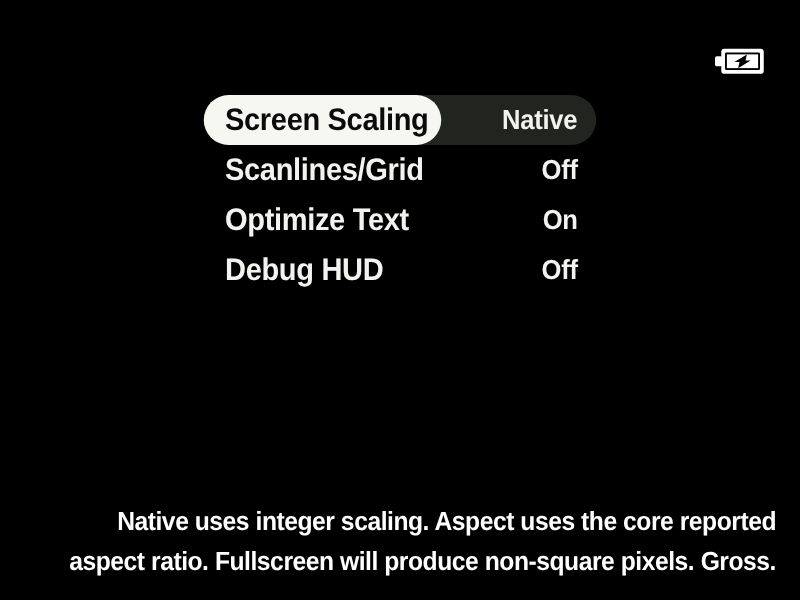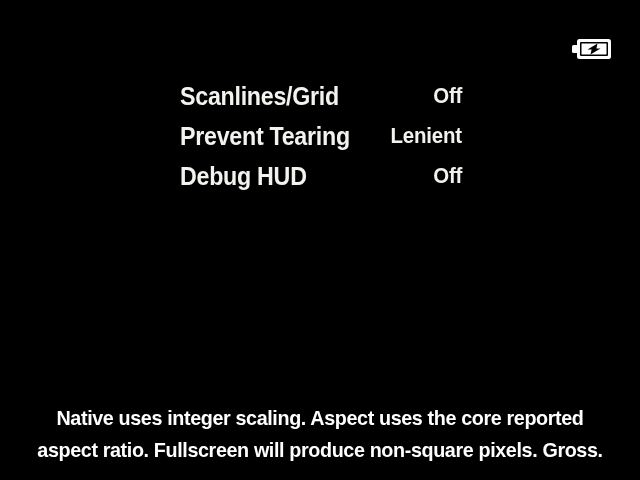--- a/index.html
+++ b/index.html
@@ -105,21 +105,21 @@
     transform: scaleX(0.93);
     transform-origin: right center;
   }
 
   
   .footer {
     position: absolute;
     left: 0;
     top: 402px;
     width: 640px;
-    text-align: center;
+    text-align: right;
   }
   .footer-line {
     display: block;
     font-size: 21px;
     font-weight: bold;
     letter-spacing: -0.4px;
     color: #ffffff;
     line-height: 32px;
     white-space: nowrap;
     transform: scaleX(0.94);
@@ -137,33 +137,39 @@
         <rect x="8" y="4" width="28" height="14" rx="1" ry="1" fill="#000000"></rect>
         <rect x="0" y="7" width="6" height="8" rx="1.5" ry="1.5" fill="#ffffff"></rect>
         <rect x="9.5" y="5.5" width="25" height="11" fill="#ffffff"></rect>
         <polygon points="25.5,5.5 15.5,11.6 19.6,11.6 18.5,16.5 28.5,10.4 24.4,10.4" fill="#000000"></polygon>
       </svg>
     </span>
   </div>
 
   <div class="menu">
 
+    <div class="menu-row selected">
+      <span class="row-bg"></span>
+      <span class="label-pill"></span>
+      <span class="menu-label">Screen Scaling</span>
+      <span class="menu-value">Native</span>
+    </div>
 
     <div class="menu-row">
 
       <span class="menu-label">Scanlines/Grid</span>
       <span class="menu-value">Off</span>
     </div>
 
-
     <div class="menu-row">
 
-      <span class="menu-label">Prevent Tearing</span>
-      <span class="menu-value">Lenient</span>
+      <span class="menu-label">Optimize Text</span>
+      <span class="menu-value">On</span>
     </div>
+
 
 
     <div class="menu-row">
 
       <span class="menu-label">Debug HUD</span>
       <span class="menu-value">Off</span>
     </div>
 
 
   </div>

